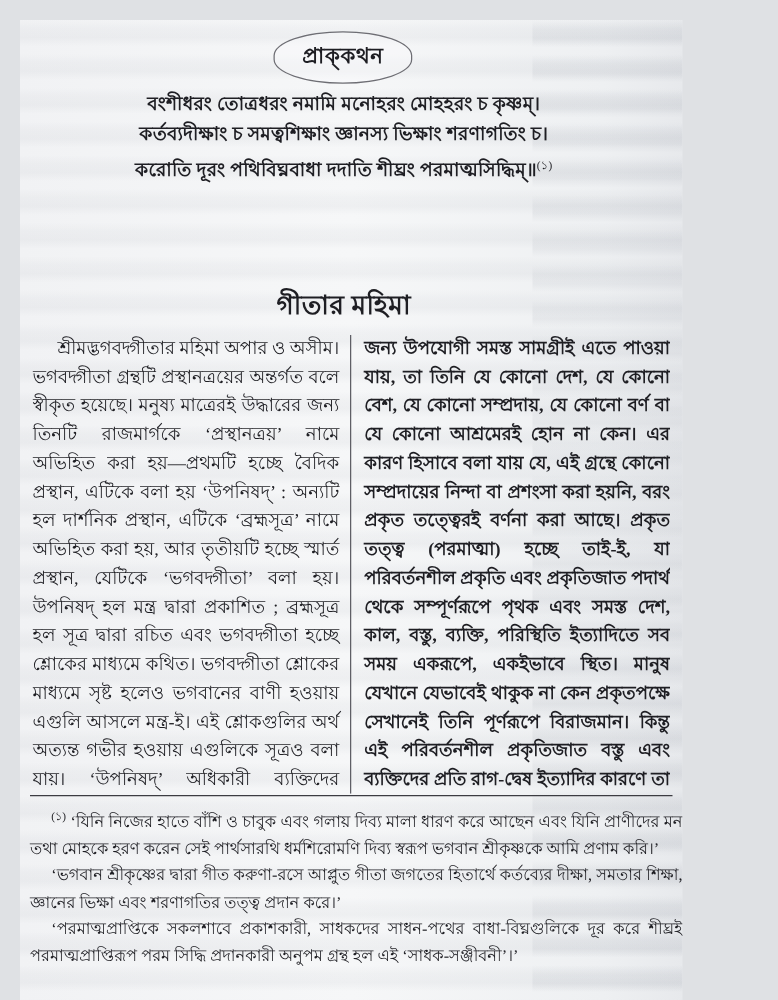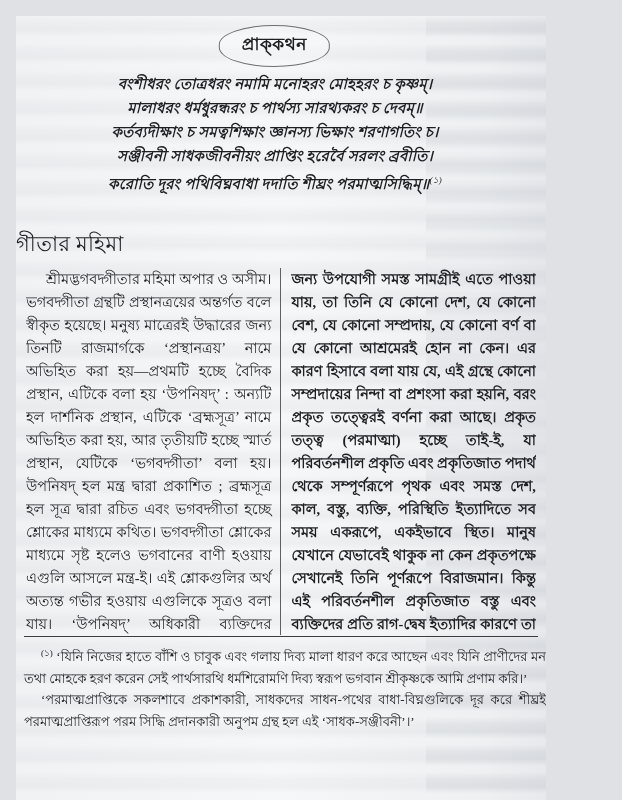--- a/index.html
+++ b/index.html
@@ -59,34 +59,33 @@
   .verses {
     position: absolute;
     top: 56px;
     left: 0;
     right: 12px;
     text-align: center;
     font-size: 15px;
     font-weight: 600;
     line-height: 24px;
     letter-spacing: 0.2px;
-    font-style: italic;
   }
   .verse-line sup {
     font-size: 9px;
     font-weight: normal;
   }
   .section-title {
     position: absolute;
     top: 212px;
     left: 0;
     right: 12px;
-    text-align: left;
+    text-align: center;
     font-size: 21px;
-    font-weight: normal;
+    font-weight: bold;
     letter-spacing: 0.4px;
   }
   .columns {
     position: absolute;
     top: 252px;
     left: 10px;
     right: 10px;
     height: 367px;
     display: flex;
     overflow: hidden;
@@ -141,39 +140,38 @@
 
   <div class="showthrough"></div>
   <div class="showthrough-right"></div>
 
   <div class="preface-badge">
     <span>প্রাক্‌কথন</span>
   </div>
 
   <div class="verses">
     <div class="verse-line"><span>বংশীধরং তোত্রধরং নমামি মনোহরং মোহহরং চ কৃষ্ণম্।</span></div>
-    <div class="verse-line"><span>মালাধরং ধর্মধুরন্ধরং চ পার্থস্য সারথ্যকরং চ দেবম্॥</span></div>
     <div class="verse-line"><span>কর্তব্যদীক্ষাং চ সমত্বশিক্ষাং জ্ঞানস্য ভিক্ষাং শরণাগতিং চ।</span></div>
-    <div class="verse-line"><span>সঞ্জীবনী সাধকজীবনীয়ং প্রাপ্তিং হরের্বৈ সরলং ব্রবীতি।</span></div>
     <div class="verse-line"><span>করোতি দূরং পথিবিঘ্নবাধা দদাতি শীঘ্রং পরমাত্মসিদ্ধিম্॥</span><sup>(১)</sup></div>
   </div>
 
   <div class="section-title">গীতার মহিমা</div>
 
   <div class="columns">
     <div class="col col-left">
       <p class="indent">শ্রীমদ্ভগবদ্গীতার মহিমা অপার ও অসীম। ভগবদ্গীতা গ্রন্থটি প্রস্থানত্রয়ের অন্তর্গত বলে স্বীকৃত হয়েছে। মনুষ্য মাত্রেরই উদ্ধারের জন্য তিনটি রাজমার্গকে ‘প্রস্থানত্রয়’ নামে অভিহিত করা হয়—প্রথমটি হচ্ছে বৈদিক প্রস্থান, এটিকে বলা হয় ‘উপনিষদ্’ : অন্যটি হল দার্শনিক প্রস্থান, এটিকে ‘ব্রহ্মসূত্র’ নামে অভিহিত করা হয়, আর তৃতীয়টি হচ্ছে স্মার্ত প্রস্থান, যেটিকে ‘ভগবদ্গীতা’ বলা হয়। উপনিষদ্ হল মন্ত্র দ্বারা প্রকাশিত ; ব্রহ্মসূত্র হল সূত্র দ্বারা রচিত এবং ভগবদ্গীতা হচ্ছে শ্লোকের মাধ্যমে কথিত। ভগবদ্গীতা শ্লোকের মাধ্যমে সৃষ্ট হলেও ভগবানের বাণী হওয়ায় এগুলি আসলে মন্ত্র-ই। এই শ্লোকগুলির অর্থ অত্যন্ত গভীর হওয়ায় এগুলিকে সূত্রও বলা যায়। ‘উপনিষদ্’ অধিকারী ব্যক্তিদের উপযোগী, ‘ব্রহ্মসূত্র’ বিদ্বান ব্যক্তিদের চর্চার জন্য ; কিন্তু ‘ভগবদ্গীতা’ সকলশ্রেণীর মানুষের জন্যই উপযোগী।</p>
 
     </div>
     <div class="col col-right">
       <p>জন্য উপযোগী সমস্ত সামগ্রীই এতে পাওয়া যায়, তা তিনি যে কোনো দেশ, যে কোনো বেশ, যে কোনো সম্প্রদায়, যে কোনো বর্ণ বা যে কোনো আশ্রমেরই হোন না কেন। এর কারণ হিসাবে বলা যায় যে, এই গ্রন্থে কোনো সম্প্রদায়ের নিন্দা বা প্রশংসা করা হয়নি, বরং প্রকৃত তত্ত্বেরই বর্ণনা করা আছে। প্রকৃত তত্ত্ব (পরমাত্মা) হচ্ছে তাই-ই, যা পরিবর্তনশীল প্রকৃতি এবং প্রকৃতিজাত পদার্থ থেকে সম্পূর্ণরূপে পৃথক এবং সমস্ত দেশ, কাল, বস্তু, ব্যক্তি, পরিস্থিতি ইত্যাদিতে সব সময় একরূপে, একইভাবে স্থিত। মানুষ যেখানে যেভাবেই থাকুক না কেন প্রকৃতপক্ষে সেখানেই তিনি পূর্ণরূপে বিরাজমান। কিন্তু এই পরিবর্তনশীল প্রকৃতিজাত বস্তু এবং ব্যক্তিদের প্রতি রাগ-দ্বেষ ইত্যাদির কারণে তা অনুভব করা সম্ভব হয় না। রাগ-দ্বেষাদি রহিত হলেই এটি স্বতঃই অনুভূত হয়।</p>
 
     </div>
   </div>
 
   <div class="footnote-rule"></div>
 
   <div class="footnotes">
     <p><sup>(১)</sup> <span>‘যিনি নিজের হাতে বাঁশি ও চাবুক এবং গলায় দিব্য মালা ধারণ করে আছেন এবং যিনি প্রাণীদের মন তথা মোহকে হরণ করেন সেই পার্থসারথি ধর্মশিরোমণি দিব্য স্বরূপ ভগবান শ্রীকৃষ্ণকে আমি প্রণাম করি।’</span></p>
+    <p><span>‘ভগবান শ্রীকৃষ্ণের দ্বারা গীত করুণা-রসে আপ্লুত গীতা জগতের হিতার্থে কর্তব্যের দীক্ষা, সমতার শিক্ষা, জ্ঞানের ভিক্ষা এবং শরণাগতির তত্ত্ব প্রদান করে।’</span></p>
     <p><span>‘পরমাত্মপ্রাপ্তিকে সকলশাবে প্রকাশকারী, সাধকদের সাধন-পথের বাধা-বিঘ্নগুলিকে দূর করে শীঘ্রই পরমাত্মপ্রাপ্তিরূপ পরম সিদ্ধি প্রদানকারী অনুপম গ্রন্থ হল এই ‘সাধক-সঞ্জীবনী’।’</span></p>
   </div>
 
 </div>
 
 </body></html>

